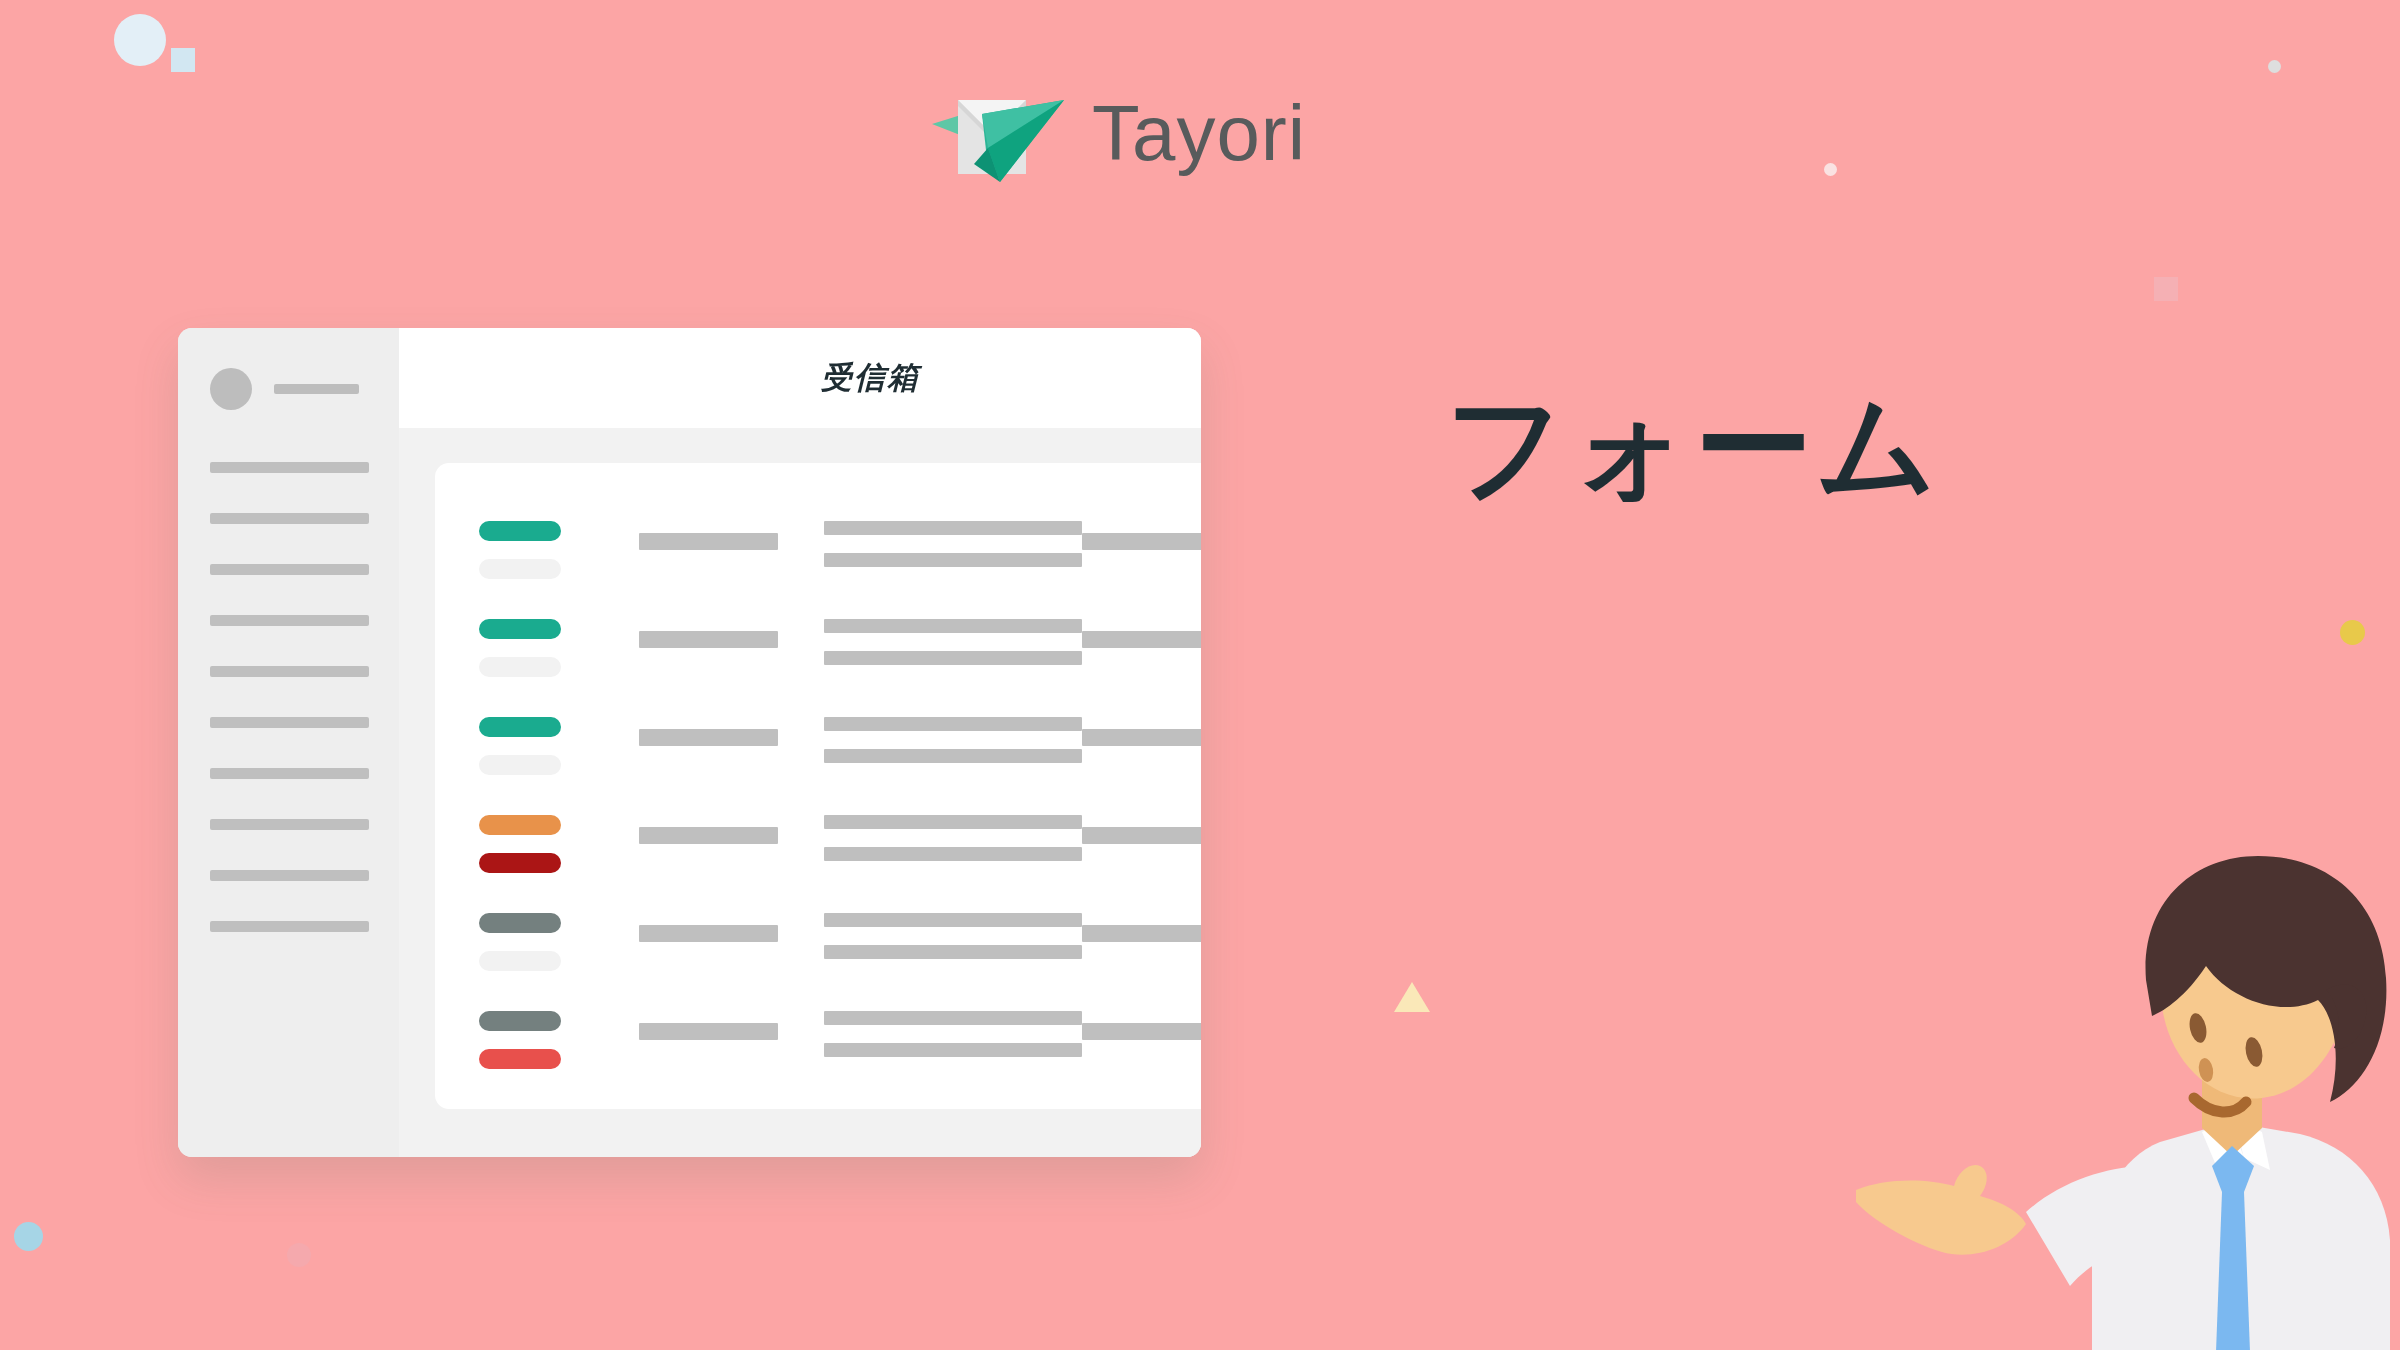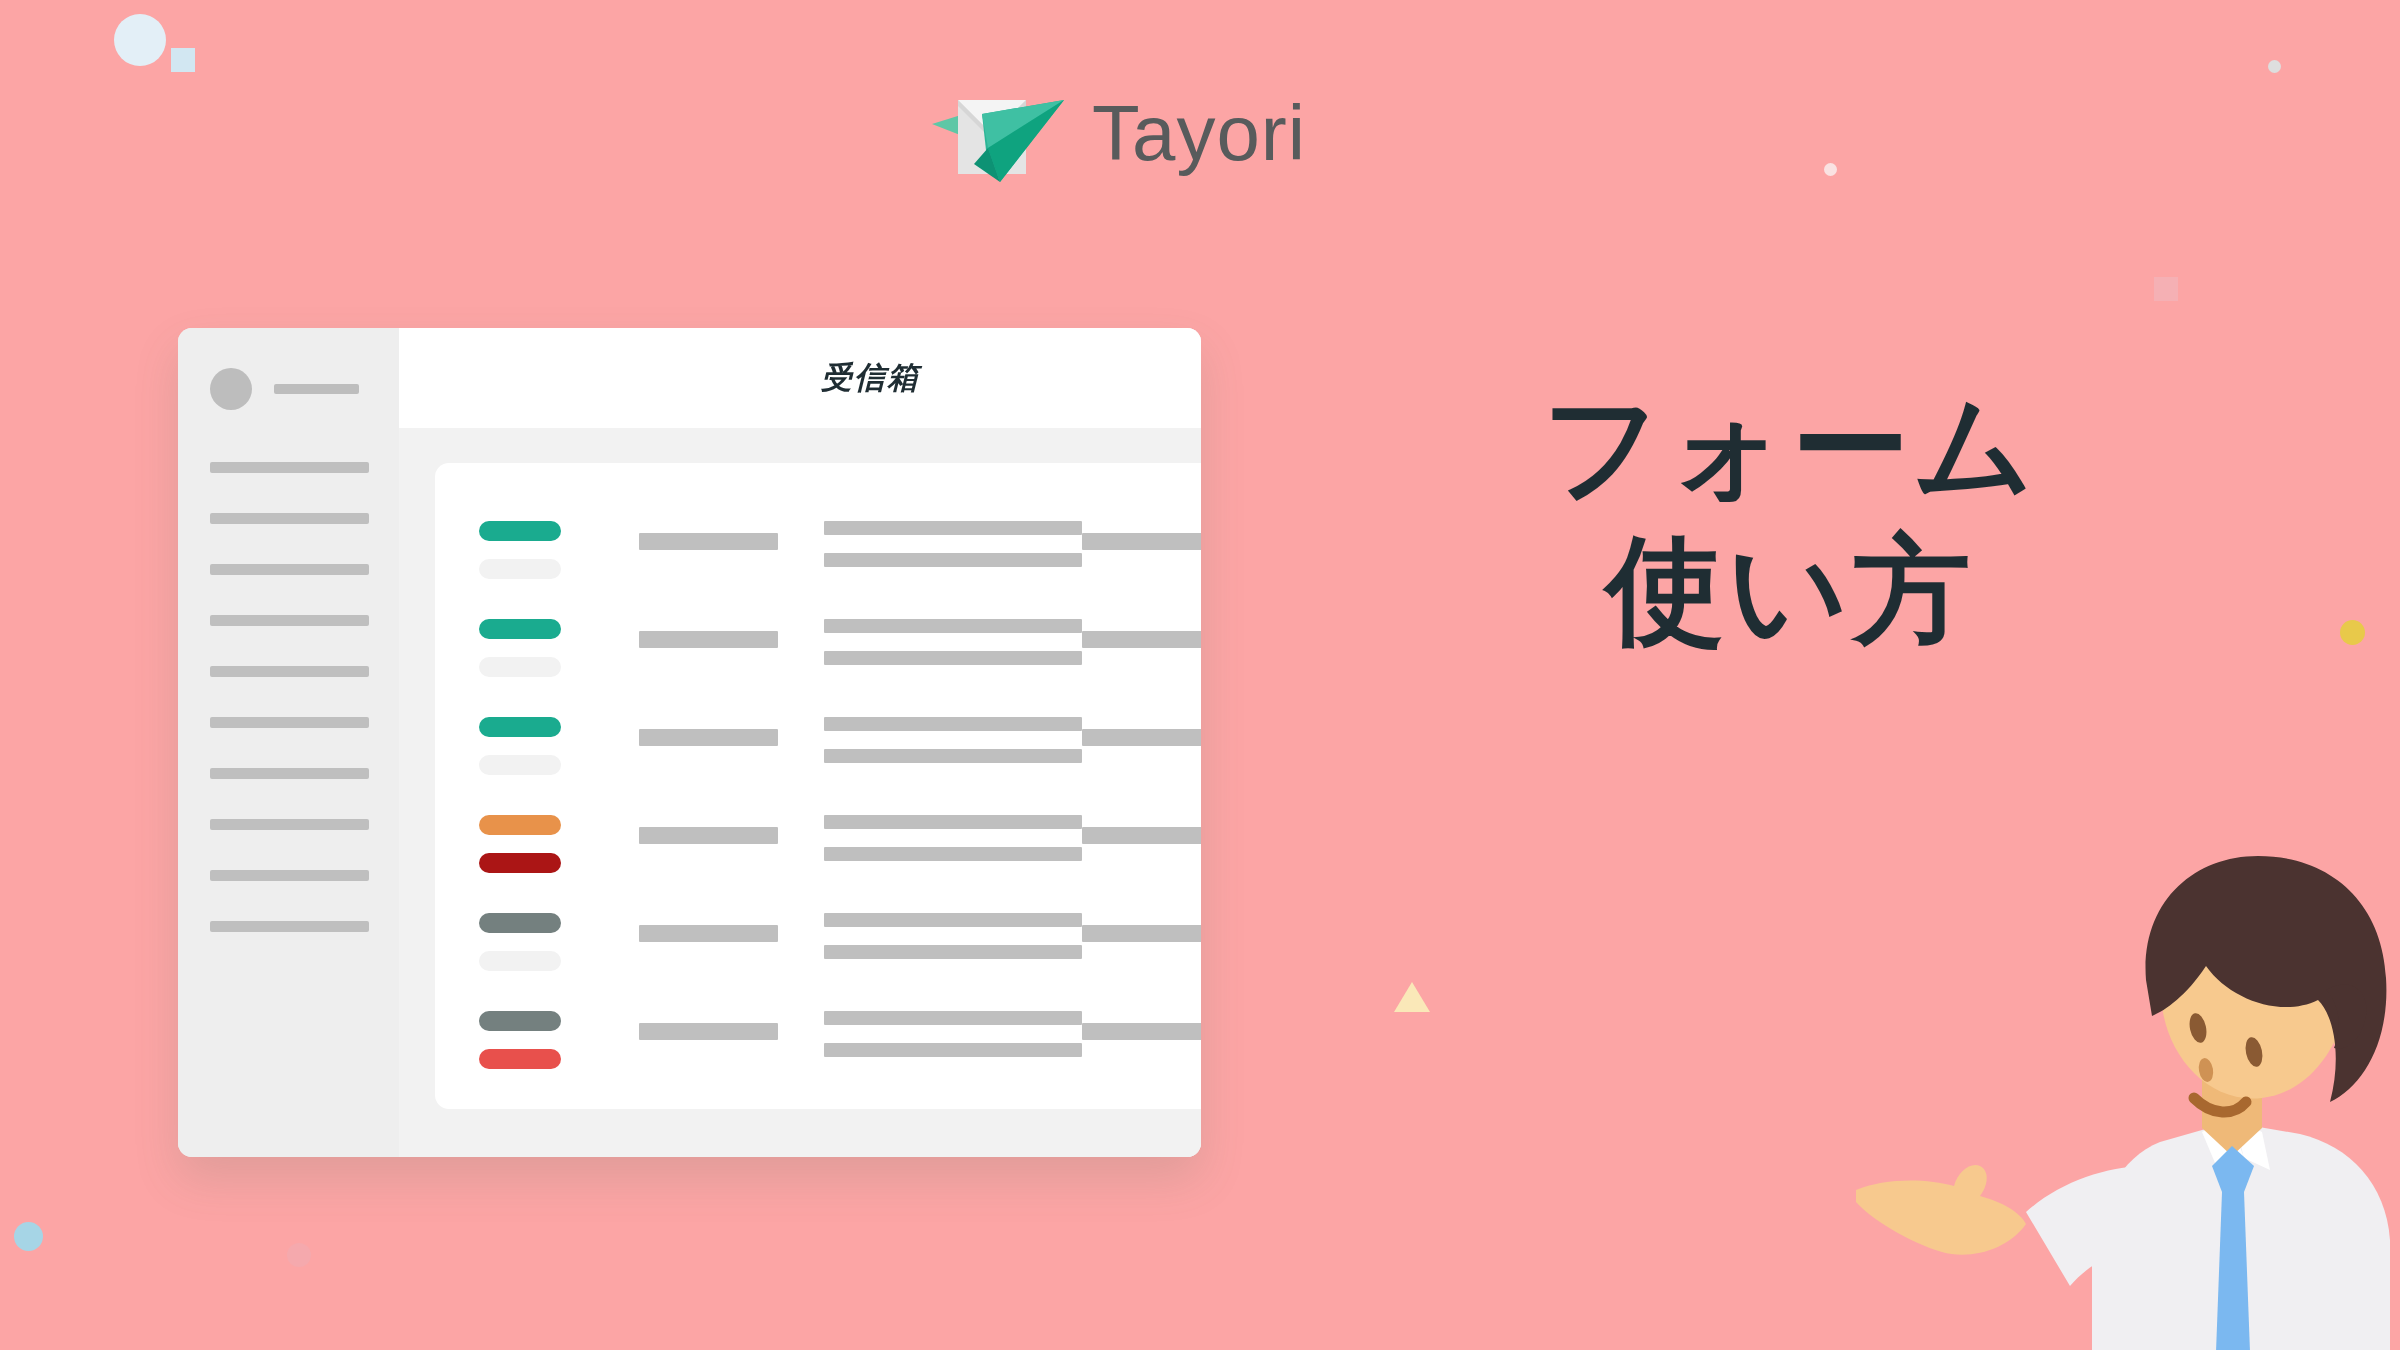--- a/index.html
+++ b/index.html
@@ -68,21 +68,21 @@
   .col-meta { width:185px; flex:0 0 185px; padding-top:18px; }
   .meta-bar { width:139px; height:17px; background:#bfbfbf; border-radius:1px; }
   .col-body { flex:1; padding-top:6px; }
   .body-bar { width:258px; height:14px; background:#bfbfbf; border-radius:1px; margin-bottom:18px; }
   .col-right { width:180px; flex:0 0 180px; padding-top:18px; }
   .right-bar { width:120px; height:17px; background:#bfbfbf; border-radius:1px; }
 
   
   #heading {
     position:absolute; left:1445px; top:375px; width:690px;
-    text-align:center; color:#1f2d33;
+    text-align:left; color:#1f2d33;
     font-weight:700; font-size:118px; line-height:1.22;
     letter-spacing:4px;
   }
   #heading div { white-space:nowrap; }
 
   
   #character { position:absolute; left:1830px; top:840px; width:580px; height:512px; }
 </style>
 </head>
 <body>
@@ -244,21 +244,20 @@
               </div>
             </div>
           </div>
       </div>
     </div>
 
   </div>
 
   <div id="heading" style="color: rgb(31, 45, 51);">
       <div>フォーム</div>
-      <div>使い方</div>
     </div>
 
   <div id="character">
     <svg viewBox="0 0 580 512" width="580" height="512">
 
       <path d="M196 372 C236 336 300 318 346 330 L372 400 C330 396 272 408 240 446 Z" fill="#f0eff2"></path>
 
       <path d="M26 350 C54 338 96 338 124 346 C128 332 140 322 150 326 C160 331 158 346 150 356
                C172 362 190 372 196 384 C178 410 140 420 112 412 C78 402 40 378 26 362 Z" fill="#f7c98e"></path>
 

